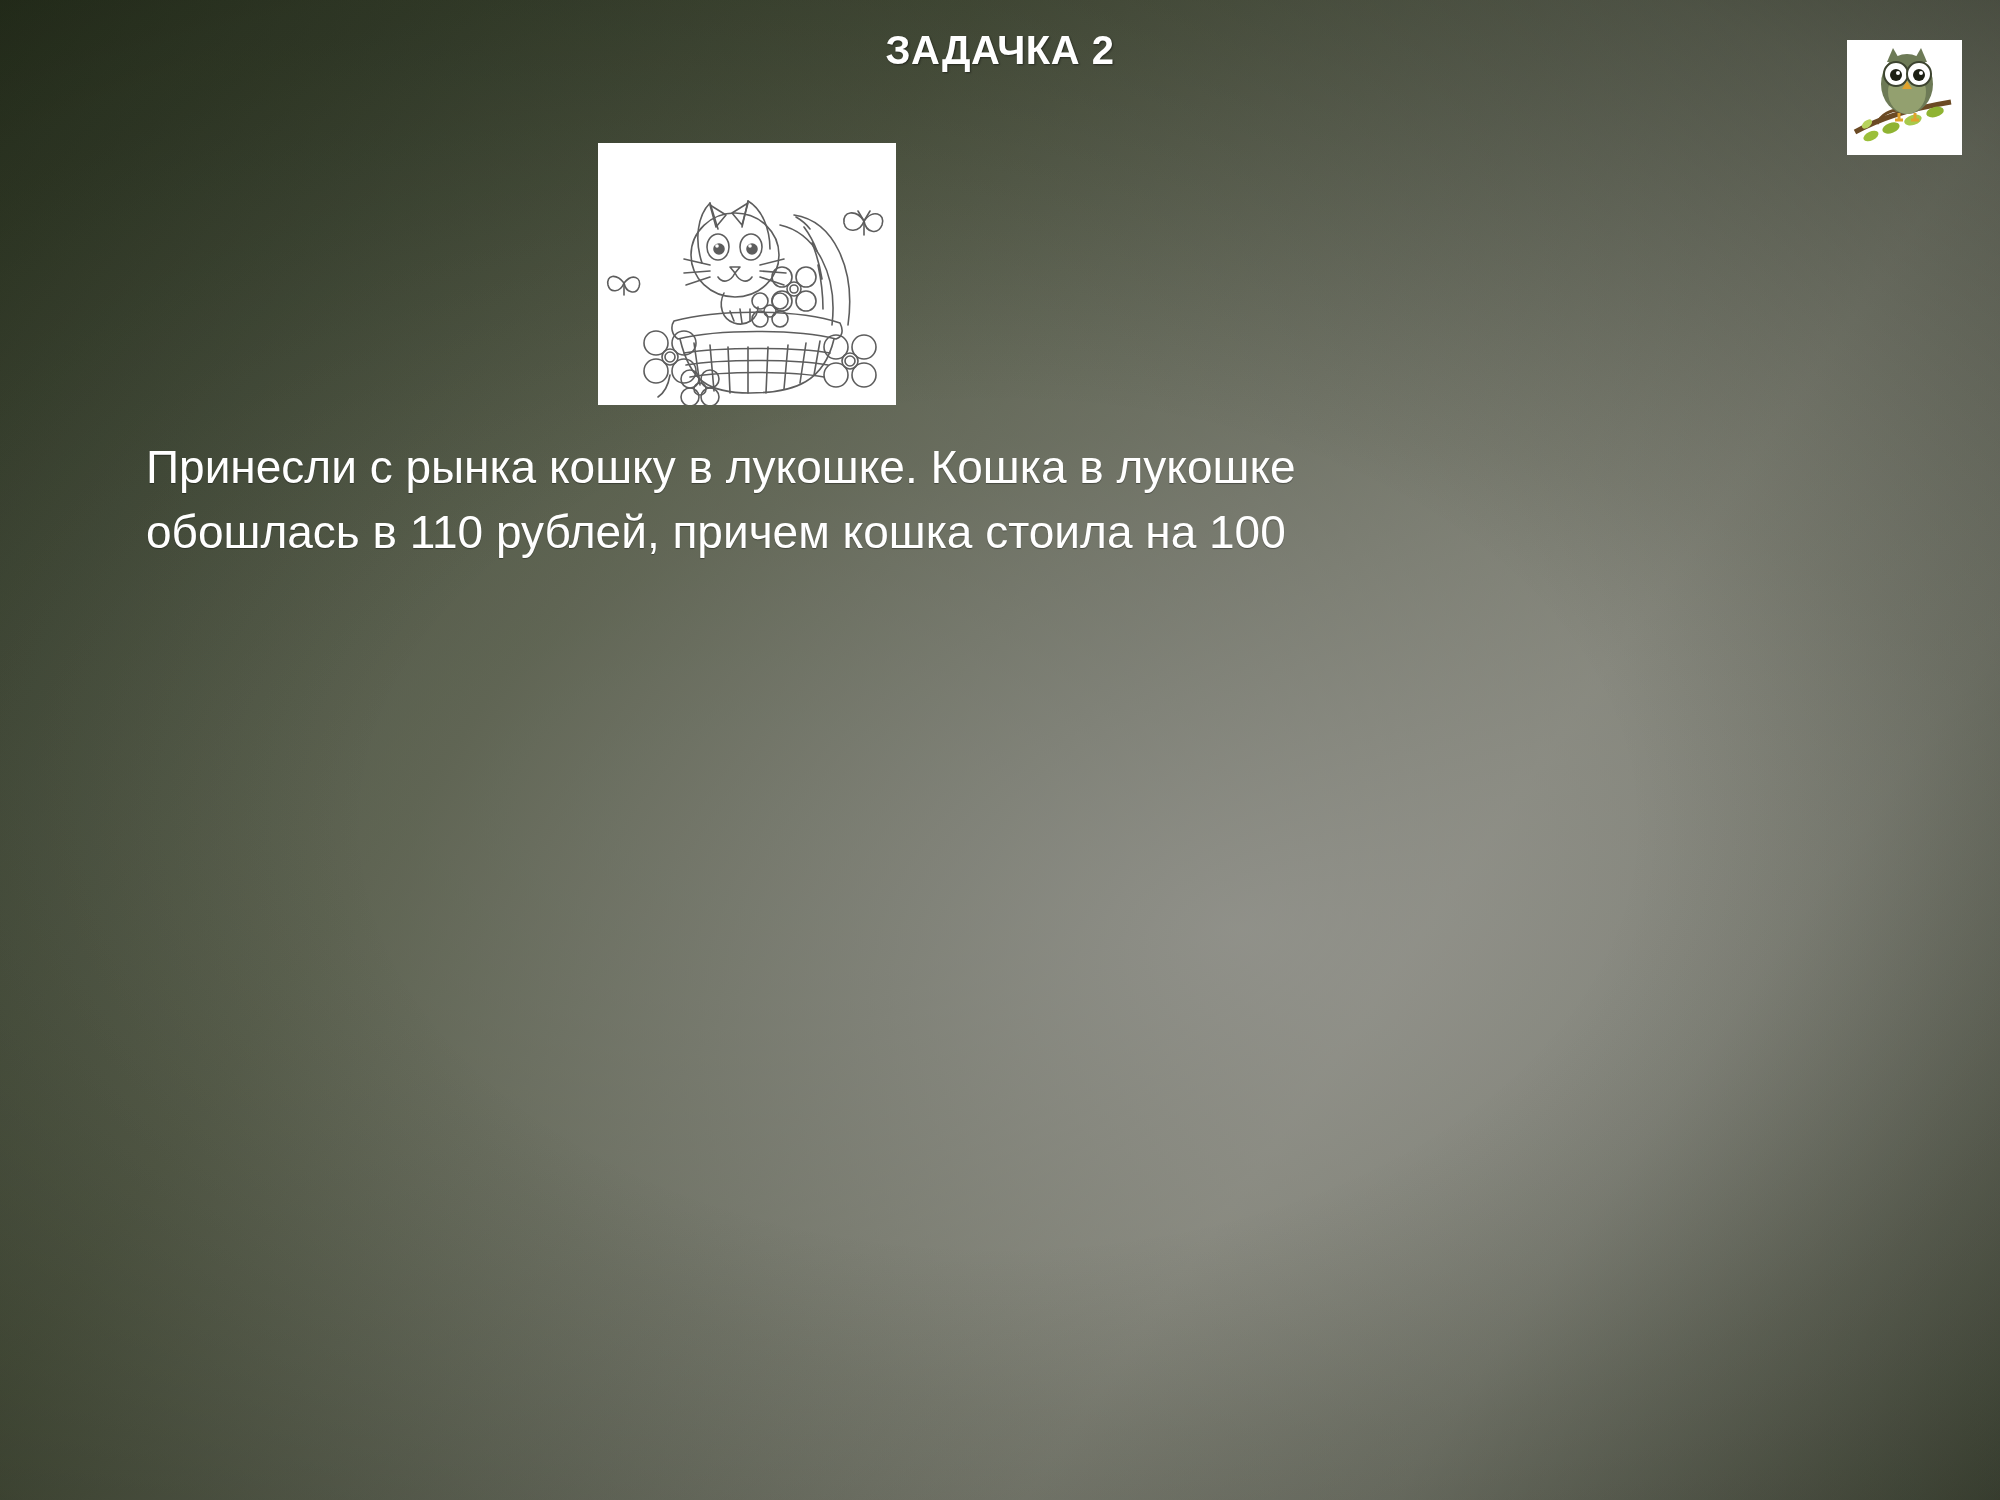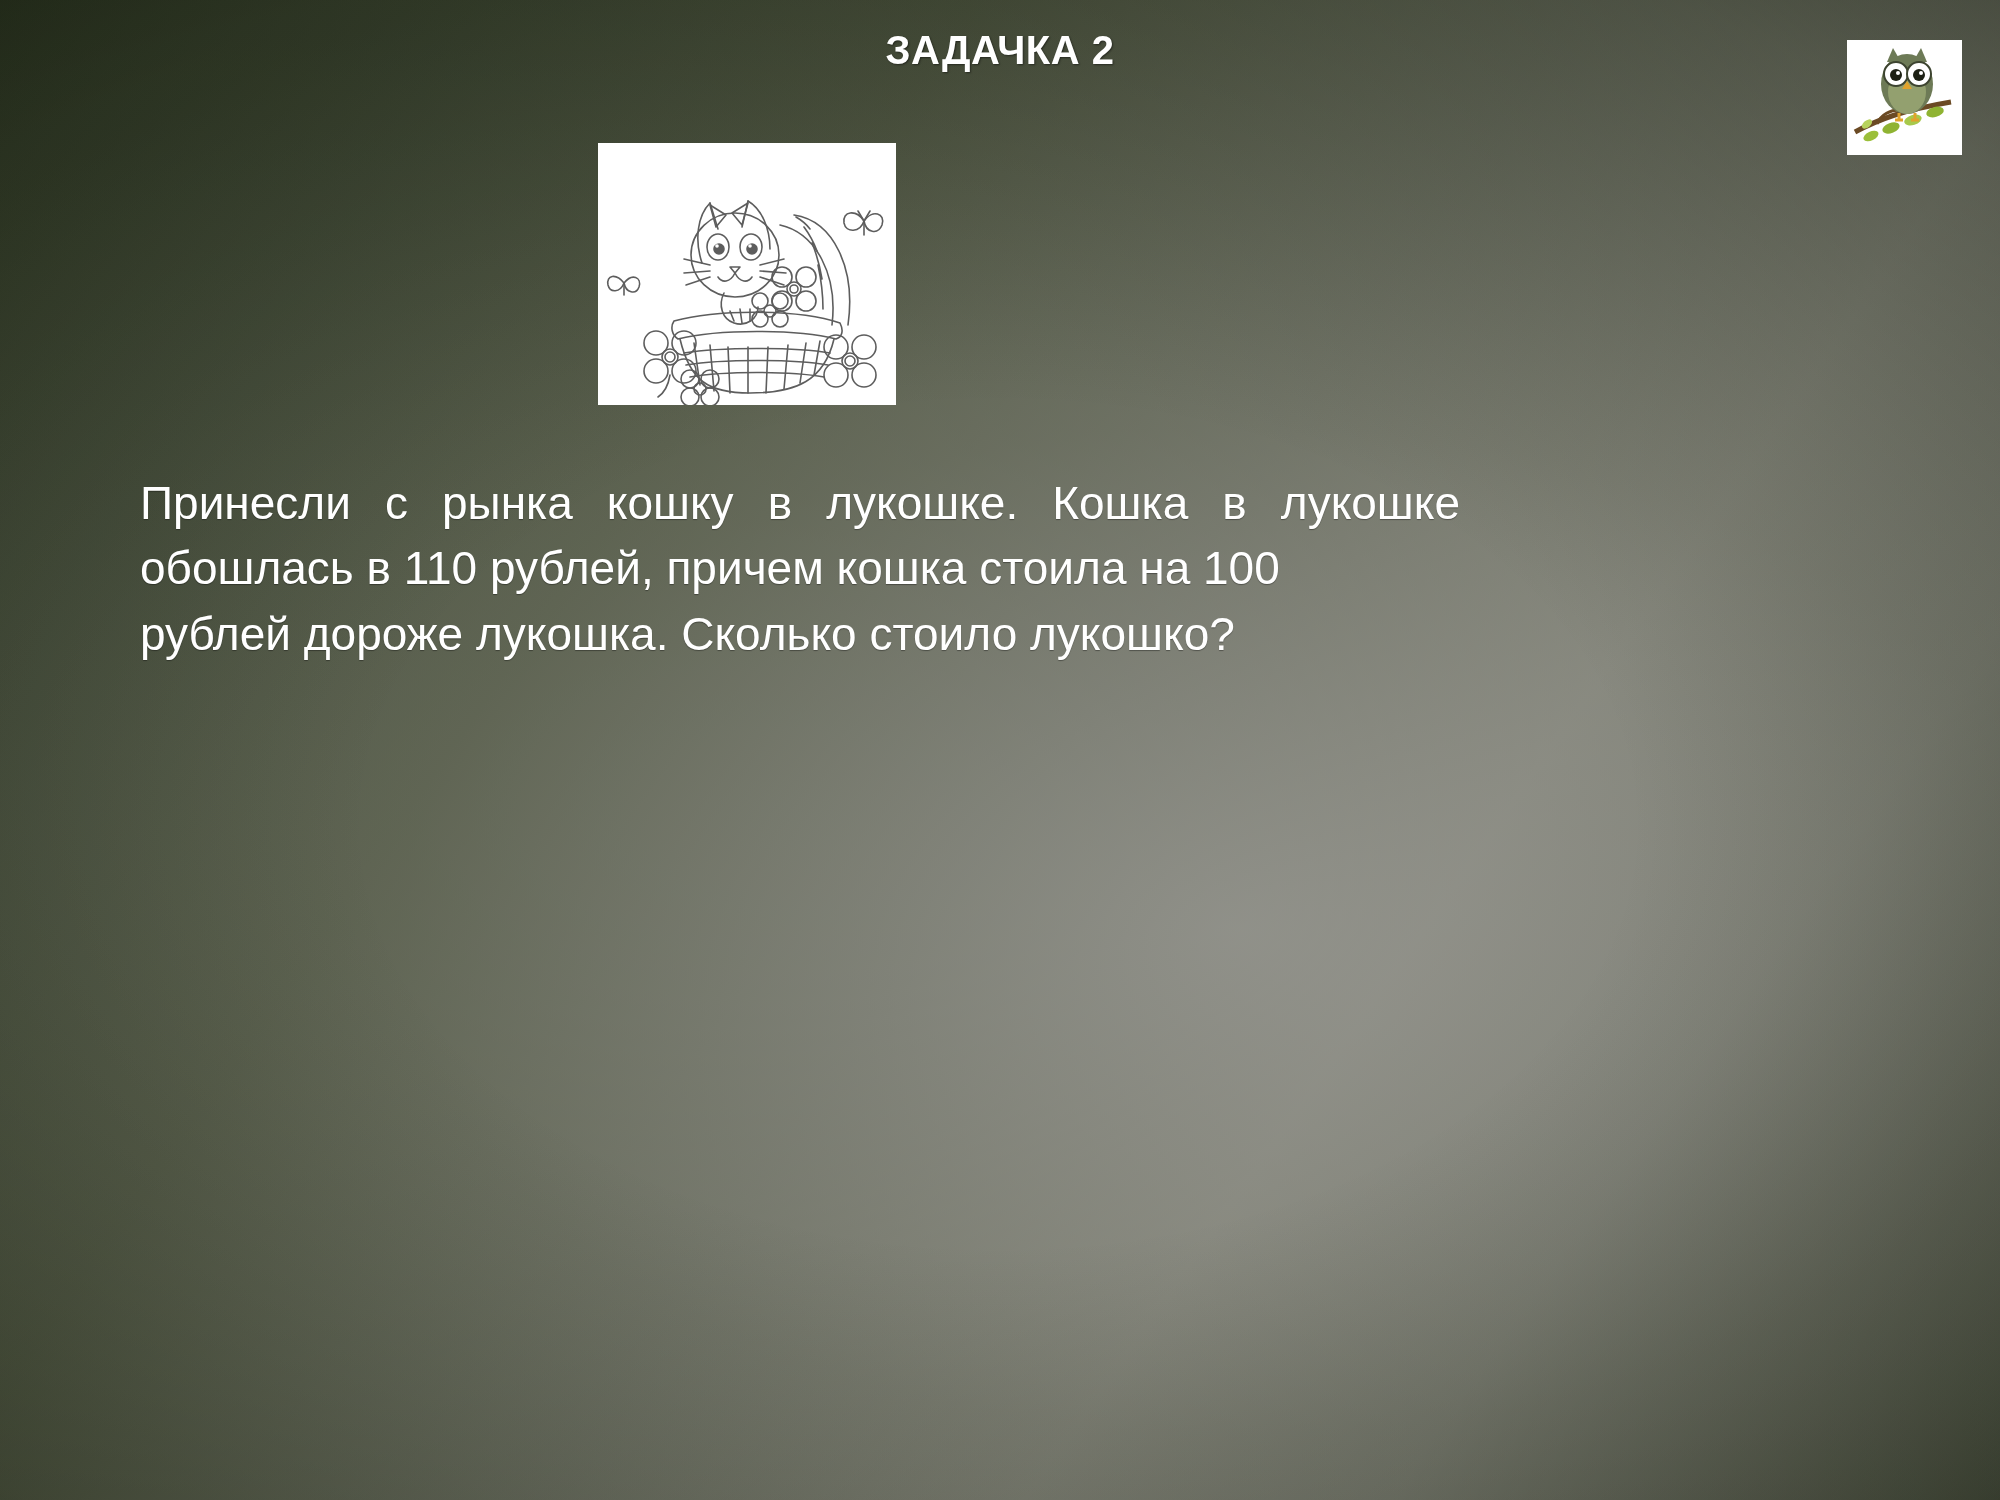--- a/index.html
+++ b/index.html
@@ -68,29 +68,28 @@
     width: 298px;
     height: 262px;
     background: #ffffff;
     z-index: 4;
     overflow: hidden;
   }
 
   .body-text {
     position: absolute;
     top: 435px;
-    left: 140px;
+    left: 146px;
     width: 1320px;
     color: #ffffff;
     font-size: 46px;
     line-height: 1.42;
     text-align: justify;
     text-shadow: 0 1px 1px rgba(0,0,0,0.35);
     z-index: 4;
-    margin-top: 36px;
   }
   .body-text p { margin: 0; }
   .body-text p:last-child { text-align: left; }
 </style>
 </head>
 <body>
 
 <div class="slide">
 
   <div class="title">ЗАДАЧКА 2</div>
@@ -222,16 +221,15 @@
           <path d="M26 140 C18 130 8 132 10 142 C12 150 22 150 26 140 Z"></path>
           <path d="M26 140 C34 130 44 134 41 144 C38 152 28 150 26 140 Z"></path>
           <path d="M26 140 L26 152"></path>
         </g>
       </g>
     </svg>
   </div>
 
   <div class="body-text">
     <p>Принесли с рынка кошку в лукошке. Кошка в лукошке обошлась в 110 рублей, причем кошка стоила на 100</p>
-    <p>рублей дороже лукошка. Сколько стоило лукошко?</p>
   </div>
 
 </div>
 
 </body></html>

